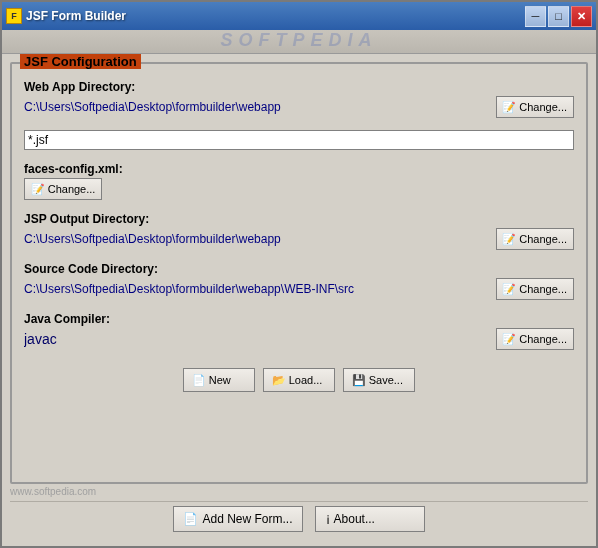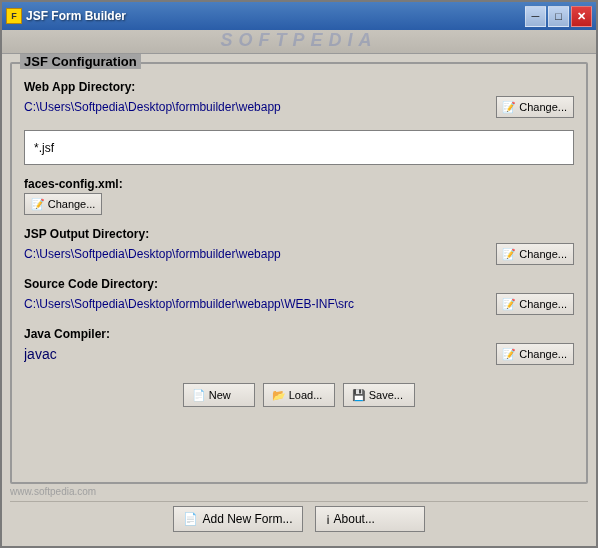--- a/index.html
+++ b/index.html
@@ -116,21 +116,21 @@
       background: #d4d0c8;
       flex: 1;
       padding: 8px 12px 8px 12px;
       position: relative;
     }
 
     .group-box-title {
       position: absolute;
       top: -10px;
       left: 8px;
-      background: #a3a3a3;
+      background: #c2410c;
       padding: 0 4px;
       font-size: 13px;
       font-weight: bold;
       color: #000;
       text-align: right;
     }
 
     .group-content {
       margin-top: 8px;
       display: flex;
@@ -162,24 +162,24 @@
       font-size: 14px;
       color: #000066;
       white-space: nowrap;
       overflow: hidden;
       text-overflow: ellipsis;
     }
 
     
     .url-input {
       width: 100%;
-      height: 35px;
+      height: 20px;
       border: 1px solid #808080;
       background: white;
-      padding: 0 9px;
+      padding: 0 3px;
       font-size: 12px;
       font-family: inherit;
       color: #000;
     }
 
     
     .change-btn {
       height: 22px;
       min-width: 72px;
       padding: 0 6px;

